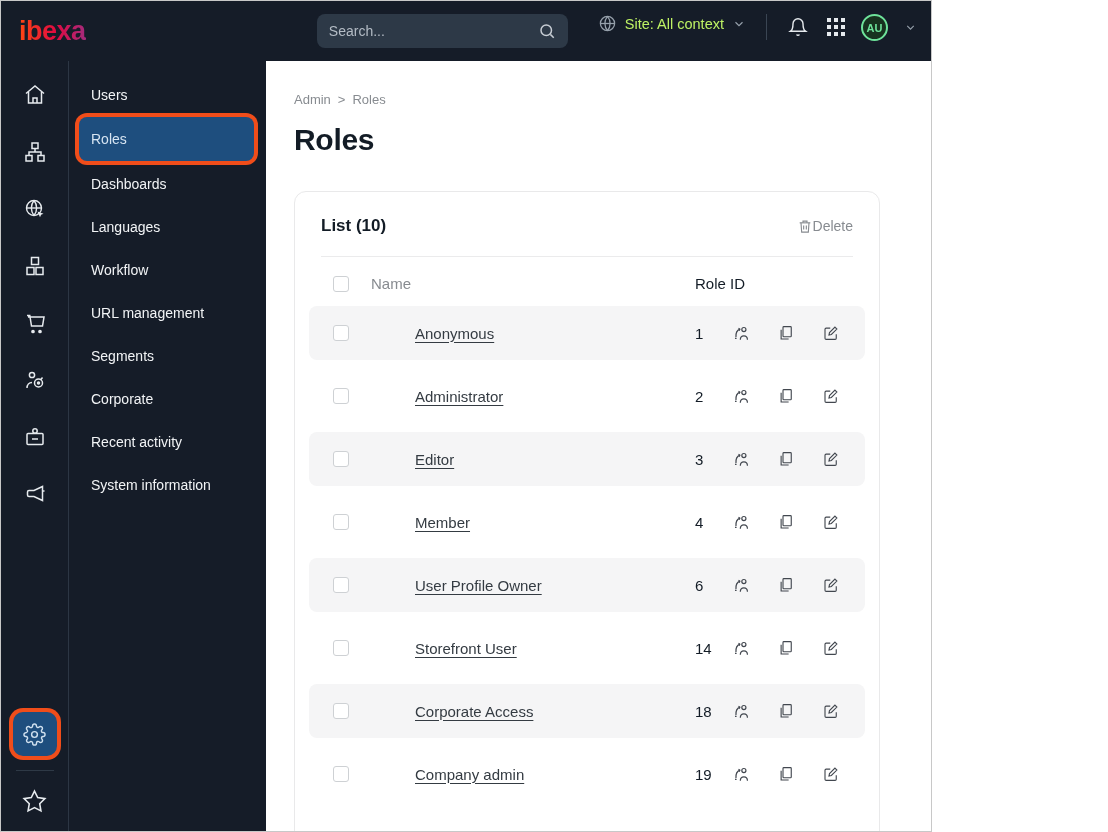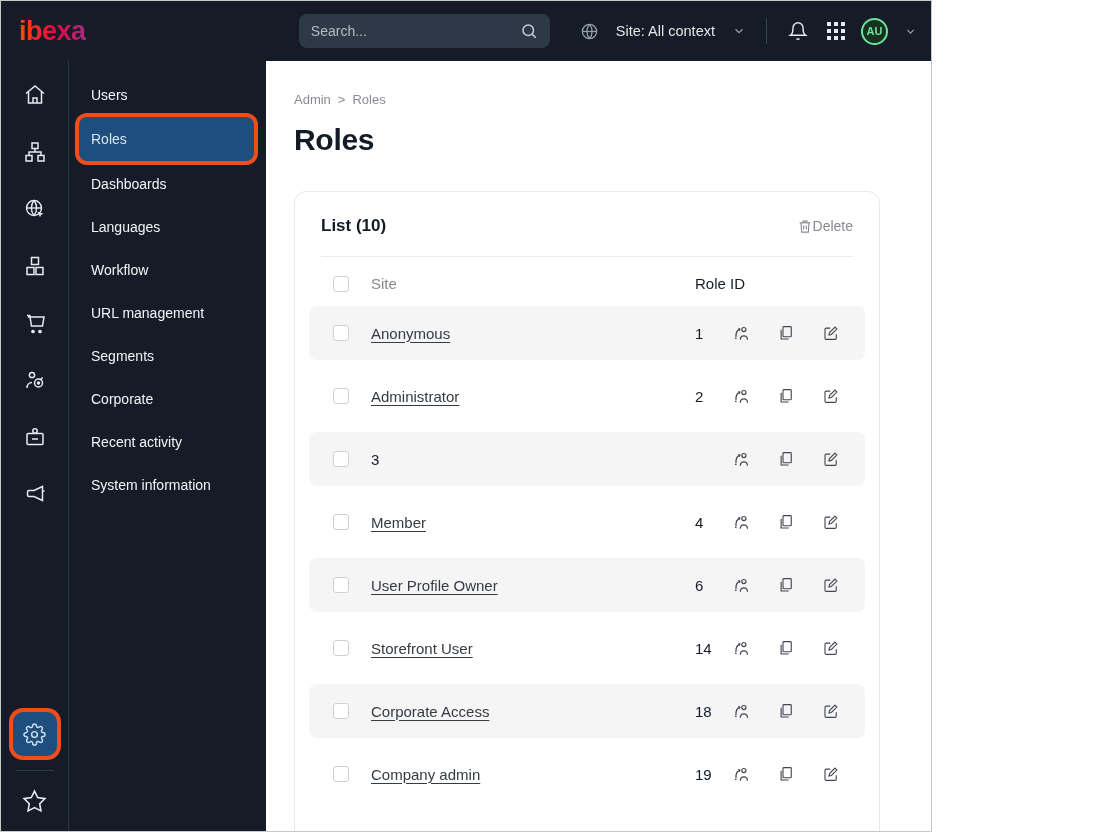--- a/index.html
+++ b/index.html
@@ -5,27 +5,27 @@
   * { margin:0; padding:0; box-sizing:border-box; }
   body { font-family:"Liberation Sans", sans-serif; background:#fff; }
   .screen { width:932px; height:832px; border:1px solid #c8c8c8; overflow:hidden;
             display:flex; flex-direction:column; background:#fff; }
 
   
   .topbar { height:60px; flex:0 0 60px; background:#151c28; display:flex; align-items:center; padding:0 14px 0 18px; }
   .logo { font-size:27px; font-weight:700; letter-spacing:-0.5px;
           background:linear-gradient(90deg,#ff4713 0%,#e00a41 55%,#a42b7d 100%);
           -webkit-background-clip:text; background-clip:text; color:transparent; cursor:pointer; }
-  .topbar-right { margin-left:auto; display:flex; align-items:center; }
+  .topbar-right { margin-left:auto; display:flex; align-items:flex-start; }
   .search-pill { width:251px; height:34px; background:#2d3947; border-radius:8px; display:flex; align-items:center;
                  padding:0 12px; margin-right:30px; }
   .search-pill input { flex:1; background:transparent; border:none; outline:none; color:#c7cdd4; font-size:14px;
                        font-family:"Liberation Sans", sans-serif; }
   .search-pill input::placeholder { color:#b4bcc5; }
-  .site-ctx { display:flex; align-items:center; gap:17px; color:#e5e5e5; font-size:14.5px; cursor:pointer; margin-right:20px; }
+  .site-ctx { display:flex; align-items:center; gap:8px; color:#bef264; font-size:14.5px; cursor:pointer; margin-right:20px; }
   .tb-divider { width:1px; height:26px; background:#3a4553; margin-right:18px; }
   .tb-icon { display:flex; align-items:center; justify-content:center; width:26px; height:26px; cursor:pointer; margin-right:12px; }
   .avatar-group { display:flex; align-items:center; gap:16px; cursor:pointer; }
   .avatar { width:27px; height:27px; border-radius:50%; border:2px solid #6ee29a; background:#17321f;
             color:#6ee29a; font-size:11px; font-weight:700; display:flex; align-items:center; justify-content:center; }
 
   
   .app-body { flex:1; display:flex; min-height:0; }
 
   
@@ -62,21 +62,21 @@
                 background:none; border:none; font-family:"Liberation Sans", sans-serif; cursor:pointer; }
   .card-divider { height:1px; background:#ebebec; margin:0 26px; }
 
   .thead { margin:0 14px; padding:18px 24px 14px; display:flex; align-items:center;
            color:#878b90; font-size:12.5px; }
   .trow { margin:0 14px 9px; padding:0 24px; height:54px; display:flex; align-items:center; border-radius:8px; }
   .trow.alt { background:#f5f5f6; }
   .col-cb { width:16px; margin-right:22px; }
   .checkbox { width:16px; height:16px; border:1px solid #ced1d4; border-radius:3px; background:#fff; cursor:pointer; }
   .col-name { width:324px; font-size:15px; }
-  .col-name a { color:#343b42; text-decoration:underline; text-underline-offset:3px; cursor:pointer; }
+  .col-name a { color:#343b42; text-decoration:underline; text-underline-offset:3px; cursor:pointer;margin-left:44px; }
   .col-rid { flex:1; font-size:15px; color:#131c26; }
   .col-actions { display:flex; gap:25px; align-items:center; }
   .action-btn { width:20px; height:20px; display:flex; align-items:center; justify-content:center; cursor:pointer;
                 background:none; border:none; padding:0; }
 
   svg { display:block; }
 </style>
 </head>
 <body>
 
@@ -256,21 +256,21 @@
             </span>
             <span>Delete</span>
           </button>
         </div>
         <div class="card-divider"></div>
 
         <div class="thead">
           <div class="col-cb">
               <div class="checkbox"></div>
             </div>
-          <div class="col-name">Site</div>
+          <div class="col-name">Name</div>
           <div class="col-rid">Role ID</div>
         </div>
 
         <div class="trow alt">
           <div class="col-cb">
               <div class="checkbox"></div>
             </div>
           <div class="col-name"><a>Anonymous</a></div>
           <div class="col-rid">1</div>
           <div class="col-actions">
@@ -326,20 +326,21 @@
                   <path d="M17.3 4.2l2.5 2.5L12.5 14l-3.2.7.7-3.2z"></path>
                 </svg>
               </button>
           </div>
         </div>
 
         <div class="trow alt">
           <div class="col-cb">
               <div class="checkbox"></div>
             </div>
+          <div class="col-name"><a>Editor</a></div>
           <div class="col-rid">3</div>
           <div class="col-actions">
             <button class="action-btn">
                 <svg width="19" height="19" viewBox="0 0 24 24" fill="none" stroke="#42474f" stroke-width="1.5">
                   <circle cx="15" cy="7" r="2.6"></circle>
                   <path d="M10.5 20c0-3 2-5 4.5-5s4.5 2 4.5 5"></path>
                   <path d="M5 16.5c-.4-4.5 1.2-8.5 5-10"></path>
                   <path d="M8.2 5.5l1.8 1-1 1.9" stroke-width="1.4"></path>
                   <circle cx="4.8" cy="18" r="1.1" fill="#42474f" stroke="none"></circle>
                 </svg>

